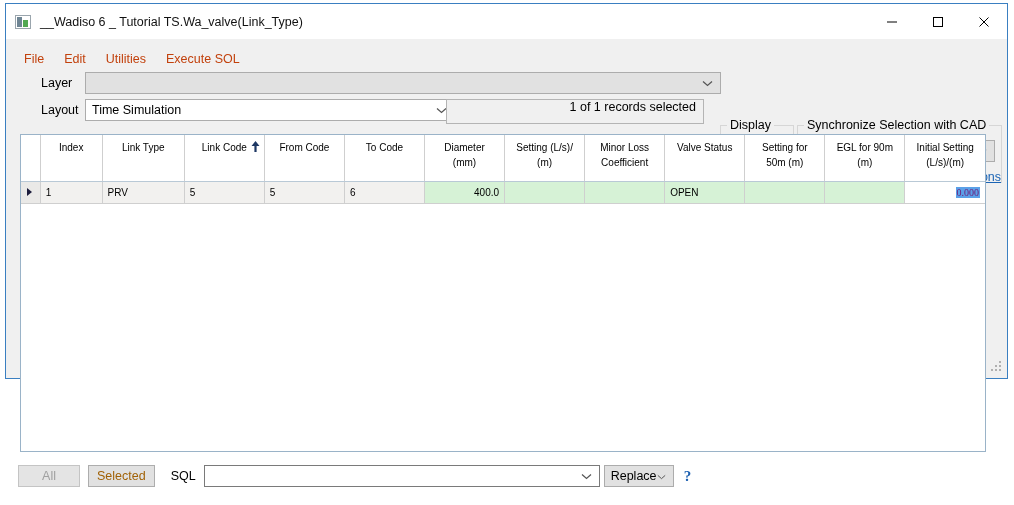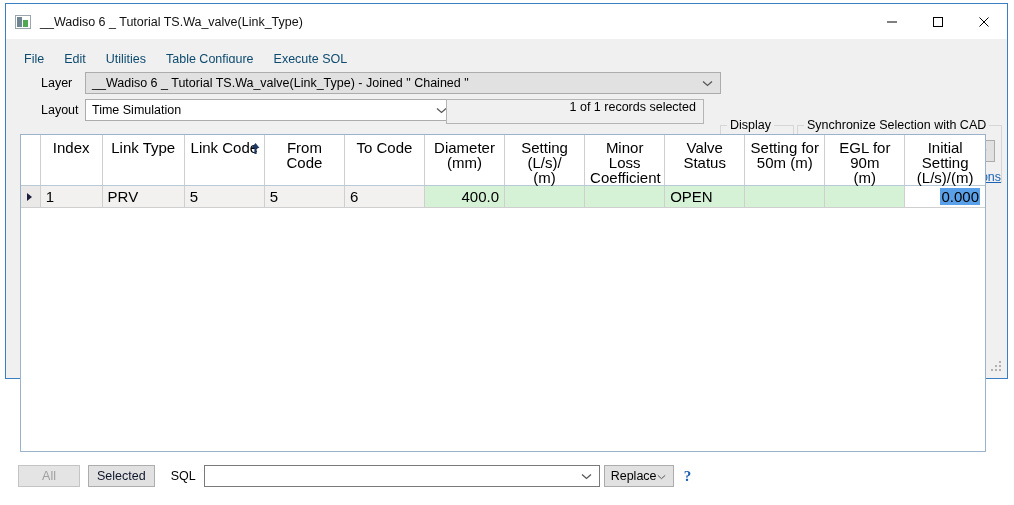--- a/index.html
+++ b/index.html
@@ -90,21 +90,21 @@
     height: 24px;
     background: #f0f0f0;
     display: flex;
     align-items: center;
     padding-left: 8px;
     flex: none;
   }
   .menu-item {
     padding: 3px 10px;
     font-size: 12.5px;
-    color: #0c4a6e;
+    color: #c2410c;
     white-space: nowrap;
     margin-top: 16px;
   }
   
   .toppanel {
     flex: none;
     height: 66px;
     background: #f0f0f0;
     position: relative;
   }
@@ -254,21 +254,21 @@
     height: 318px;
     background: #ffffff;
     border: 1px solid #9ab3c8;
     box-sizing: border-box;
     overflow: hidden;
   }
   table.grid {
     border-collapse: collapse;
     table-layout: fixed;
     width: 100%;
-    font-size: 15px;
+    font-size: 10px;
   }
   table.grid th {
     background: #ffffff;
     border-right: 1px solid #cfcfcf;
     border-bottom: 1px solid #b9c9d6;
     height: 46px;
     vertical-align: top;
     padding: 5px 5px 0 5px;
     font-weight: normal;
     text-align: center;
@@ -307,22 +307,23 @@
     border-left: 5px solid #1c1c3c;
     border-top: 4px solid transparent;
     border-bottom: 4px solid transparent;
   }
   td.green { background: #d6f2d6 !important; margin-left: 44px; }
   td.white { background: #ffffff !important; }
   td.num { text-align: right; }
   td.idx { background: #f2f1ef !important; }
   .sel-text {
     background: #5aa0e8;
-    color: #000000;
+    color: #701a75;
     padding: 0 1px;
+    font-family: Liberation Serif, serif;
   }
   .sortarrow {
     position: absolute;
     right: 4px;
     top: 6px;
   }
   .empty-fill {
     height: 100%;
     background: #ffffff;
   }
@@ -337,21 +338,21 @@
     align-items: center;
     padding-left: 12px;
     box-sizing: border-box;
   }
   .btn {
     height: 22px;
     min-width: 62px;
     border: 1px solid #adadad;
     background: #e1e1e1;
     font-size: 12.5px;
-    color: #0f172a;
+    color: #a16207;
     display: inline-flex;
     align-items: center;
     justify-content: center;
     box-sizing: border-box;
     padding: 0 8px;
   }
   .btn.disabled { color: #a0a0a0; background:#e4e4e4; border-color:#c4c4c4; }
   #sql-label { margin-left: 16px; margin-right: 8px; font-size: 12.5px; }
   #sql-combo {
     width: 396px;
@@ -410,30 +411,28 @@
             <line x1="10.5" y1="1.5" x2="1.5" y2="10.5" stroke="#000" stroke-width="1"></line>
           </svg>
       </div>
     </div>
   </div>
 
   <div class="menubar">
     <div class="menu-item">File</div>
     <div class="menu-item">Edit</div>
     <div class="menu-item">Utilities</div>
-    <div class="menu-item">Table Configure</div>
     <div class="menu-item">Execute SQL</div>
   </div>
 
   <div class="toppanel">
 
     <div class="row-layer">
       <span class="lbl">Layer</span>
       <div class="combo" id="layer-combo">
-        <span>__Wadiso 6 _ Tutorial TS.Wa_valve(Link_Type) - Joined " Chained "</span>
         <span class="caret">
           <svg width="11" height="7" viewBox="0 0 11 7">
               <polyline points="1,1.5 5.5,5.5 10,1.5" fill="none" stroke="#555" stroke-width="1.2"></polyline>
             </svg>
         </span>
       </div>
     </div>
 
     <div class="row-layout">
       <span class="lbl">Layout</span>

